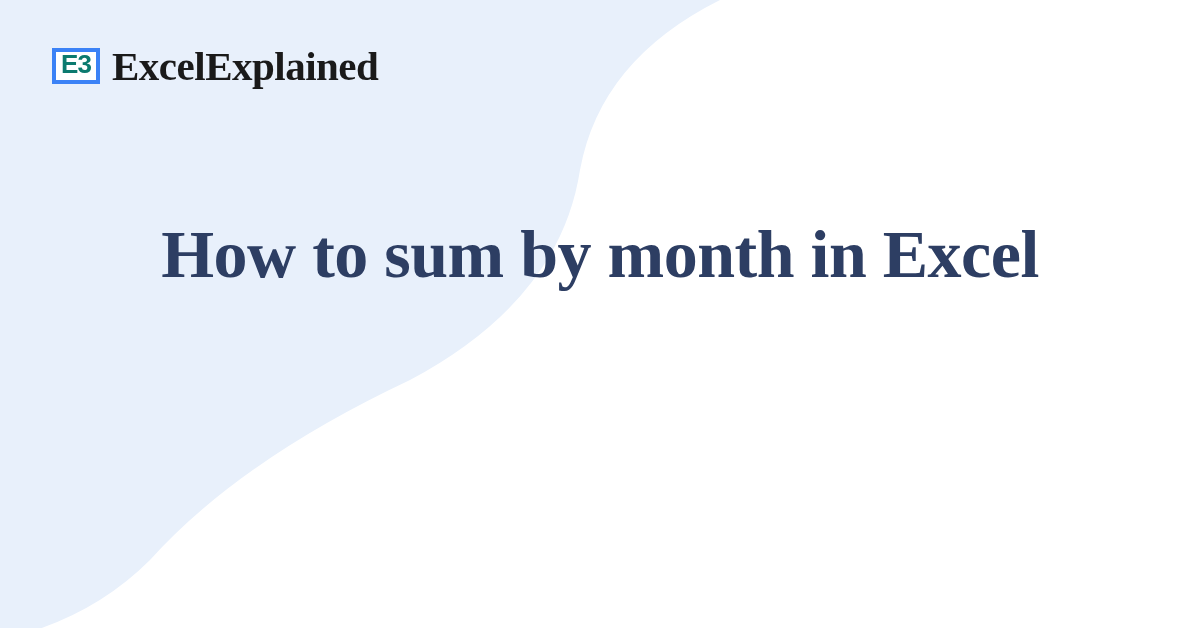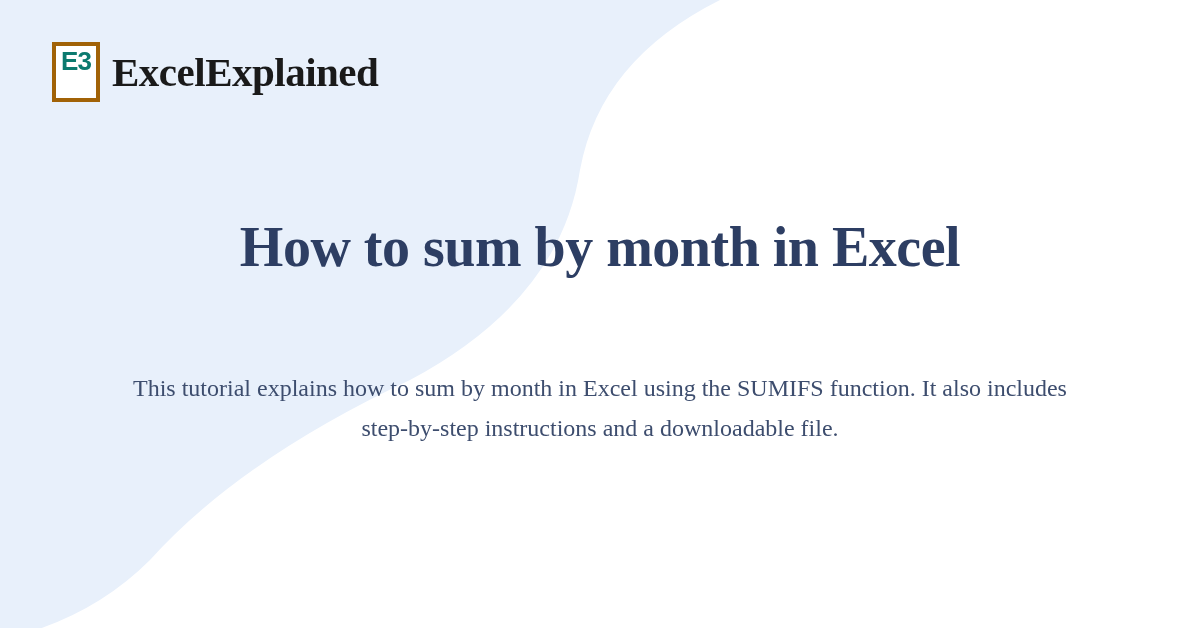--- a/index.html
+++ b/index.html
@@ -32,24 +32,24 @@
     .logo-area {
       position: absolute;
       top: 42px;
       left: 52px;
       display: flex;
       align-items: center;
       gap: 12px;
     }
     .logo-box {
       width: 48px;
-      height: 60px;
-      border: 4px solid #a16207;
+      height: 36px;
+      border: 4px solid #3b82f6;
       display: flex;
-      align-items: flex-start;
+      align-items: flex-end;
       justify-content: center;
       background: #fff;
     }
     .logo-text {
       font-family: Arial, sans-serif;
       font-size: 26px;
       font-weight: 900;
       color: #0b7a6f;
       letter-spacing: -1px;
     }
@@ -61,21 +61,21 @@
       letter-spacing: -0.5px;
     }
     .main-area {
       position: absolute;
       top: 215px;
       left: 0;
       width: 100%;
       text-align: center;
     }
     .title {
-      font-size: 56px;
+      font-size: 68px;
       font-weight: bold;
       color: #2d3e63;
       margin-bottom: 90px;
       letter-spacing: -0.5px;
     }
     .description {
       font-size: 24px;
       color: #3d4d6e;
       line-height: 1.65;
       max-width: 980px;
@@ -92,15 +92,14 @@
 <div class="content">
   <div class="logo-area">
     <div class="logo-box">
       <span class="logo-text">E3</span>
     </div>
     <span class="brand-text">ExcelExplained</span>
   </div>
 
   <div class="main-area">
     <h1 class="title">How to sum by month in Excel</h1>
-    <p class="description">This tutorial explains how to sum by month in Excel using the SUMIFS function. It also includes step-by-step instructions and a downloadable file.</p>
   </div>
 </div>
 
 </body></html>

